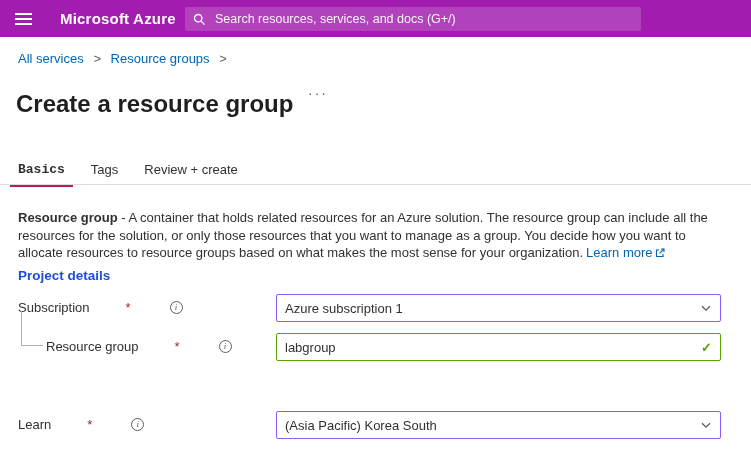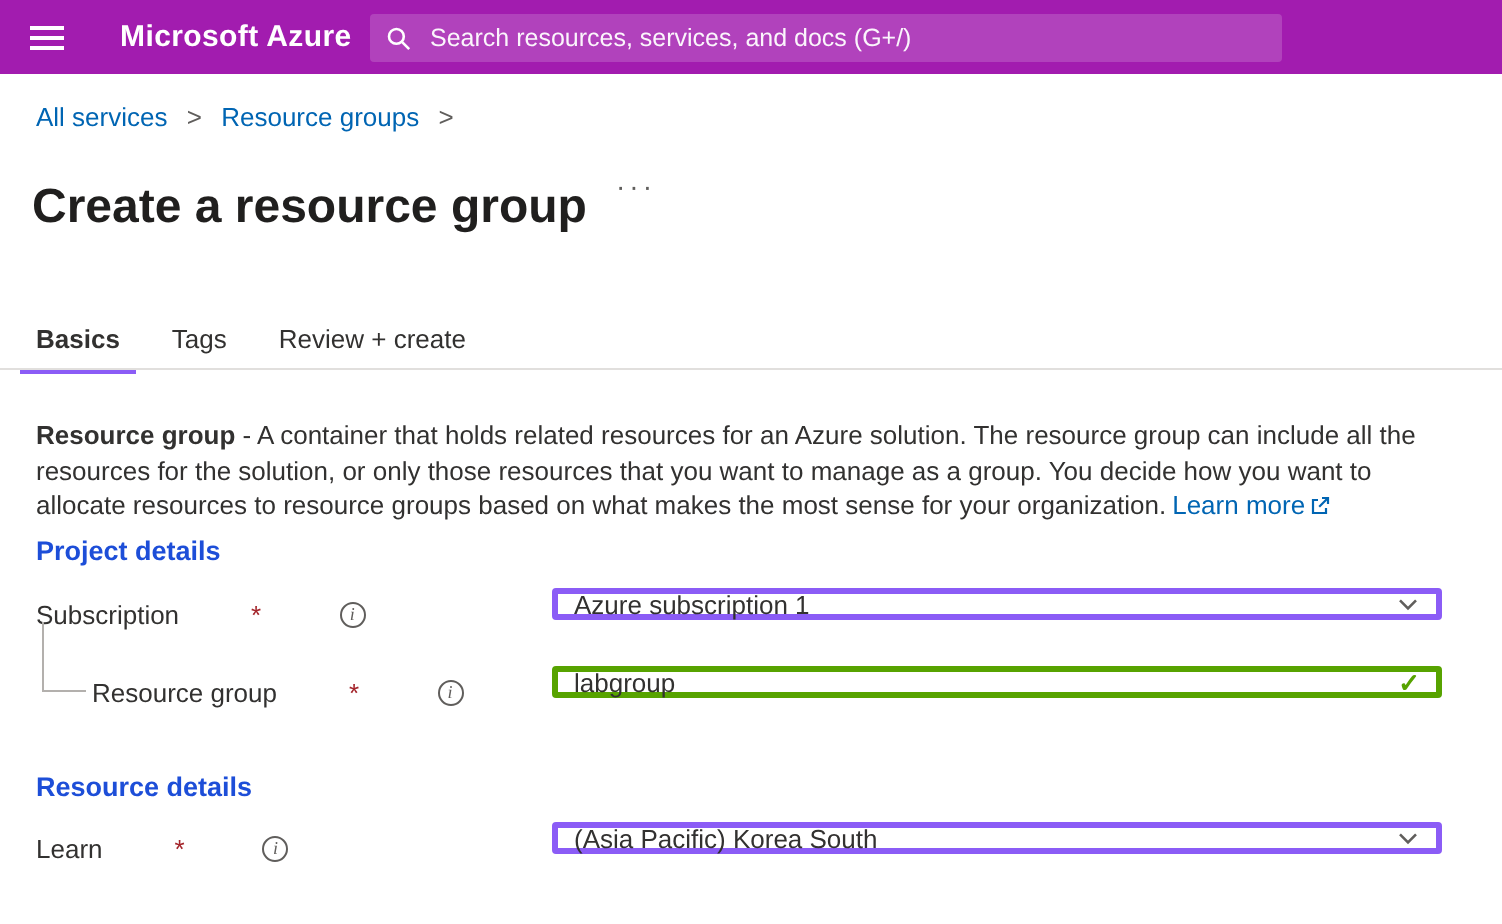--- a/index.html
+++ b/index.html
@@ -23,21 +23,21 @@
   .crumb-link { color:#0065b3; cursor:pointer; text-decoration:none; }
   .crumb-sep { margin:0 6px; color:#605e5c; }
 
   
   .page-title { position:absolute; left:16px; top:74px; font-size:24px; font-weight:700; color:#201f1e; }
   .more-options { position:absolute; left:302px; top:84px; color:#605e5c; font-size:14px; letter-spacing:2px; cursor:pointer; background:none; border:none; font-family:inherit; }
 
   
   .tabs { position:absolute; left:10px; top:158px; display:flex; }
   .tab { padding:4px 8px 8px 8px; margin-right:10px; font-size:13px; color:#323130; cursor:pointer; border-bottom:2px solid transparent; }
-  .tab.active { font-weight:700; border-bottom:2px solid #8b5cf6; }
+  .tab.active { font-weight:700; border-bottom:2px solid #be185d;font-family:Liberation Mono, monospace; }
   .tabs-divider { position:absolute; left:0; top:184px; width:751px; height:1px; background:#e1dfdd; }
 
   
   .description { position:absolute; left:18px; top:196px; width:716px; font-size:13px; line-height:17.5px; color:#323130; }
   .desc-lead { font-weight:700; }
   .learn-more { color:#0065b3; cursor:pointer; margin-left:3px; text-decoration:none; }
   .ext-icon { margin-left:2px; vertical-align:-1px; }
 
   
   .section-title { position:absolute; left:18px; font-size:13.5px; font-weight:700; color:#1d4ed8; }
@@ -46,21 +46,21 @@
 
   .field-label { position:absolute; height:26px; display:flex; align-items:center; font-size:13px; color:#323130;gap:32px; }
   .label-subscription { left:18px; top:294px; }
   .label-resource-group { left:46px; top:333px; }
   .label-region { left:18px; top:411px; }
   .req { color:#a4262c; margin-left:4px; }
   .info-icon { width:13px; height:13px; border:1px solid #605e5c; border-radius:50%; color:#605e5c; font-size:9px; line-height:11px; text-align:center; margin-left:7px; cursor:default; font-family:"Liberation Serif", serif; font-style:italic; }
 
   .connector { position:absolute; left:21px; top:311px; width:22px; height:35px; border-left:1px solid #b3b0ad; border-bottom:1px solid #b3b0ad; }
 
-  .control { position:absolute; left:276px; width:445px; height:16px; border:3px solid #8b5cf6; border-radius:2px; background:#ffffff; display:flex; align-items:center; padding:0 8px; font-size:13px; color:#323130; cursor:pointer; }
+  .control { position:absolute; left:276px; width:445px; height:28px; border:1px solid #8b5cf6; border-radius:2px; background:#ffffff; display:flex; align-items:center; padding:0 8px; font-size:13px; color:#323130; cursor:pointer; }
   .control-subscription { top:294px; }
   .control-resource-group { top:333px; border-color:#57a300; cursor:text; }
   .control-region { top:411px; }
   .control .value { flex:1; white-space:nowrap; overflow:hidden; }
   .text-input { flex:1; border:none; outline:none; font-size:13px; color:#323130; font-family:inherit; background:transparent; padding:0; }
   .check { color:#57a300; font-size:13px; font-weight:700; margin-left:6px; }
   .chev { flex:0 0 auto; margin-left:6px; display:flex; align-items:center; }
 </style>
 </head>
 <body>
@@ -128,21 +128,20 @@
   <div class="field-label label-resource-group">
     <span>Resource group</span>
     <span class="req">*</span>
     <span class="info-icon">i</span>
   </div>
   <div class="control control-resource-group">
     <input class="text-input" type="text" value="labgroup" style="">
     <span class="check">✓</span>
   </div>
 
-  <div class="section-title section-resource">Resource details</div>
 
   <div class="field-label label-region">
     <span>Learn</span>
     <span class="req">*</span>
     <span class="info-icon">i</span>
   </div>
   <div class="control control-region">
     <span class="value">(Asia Pacific) Korea South</span>
     <span class="chev">
       <svg width="12" height="12" viewBox="0 0 12 12">

